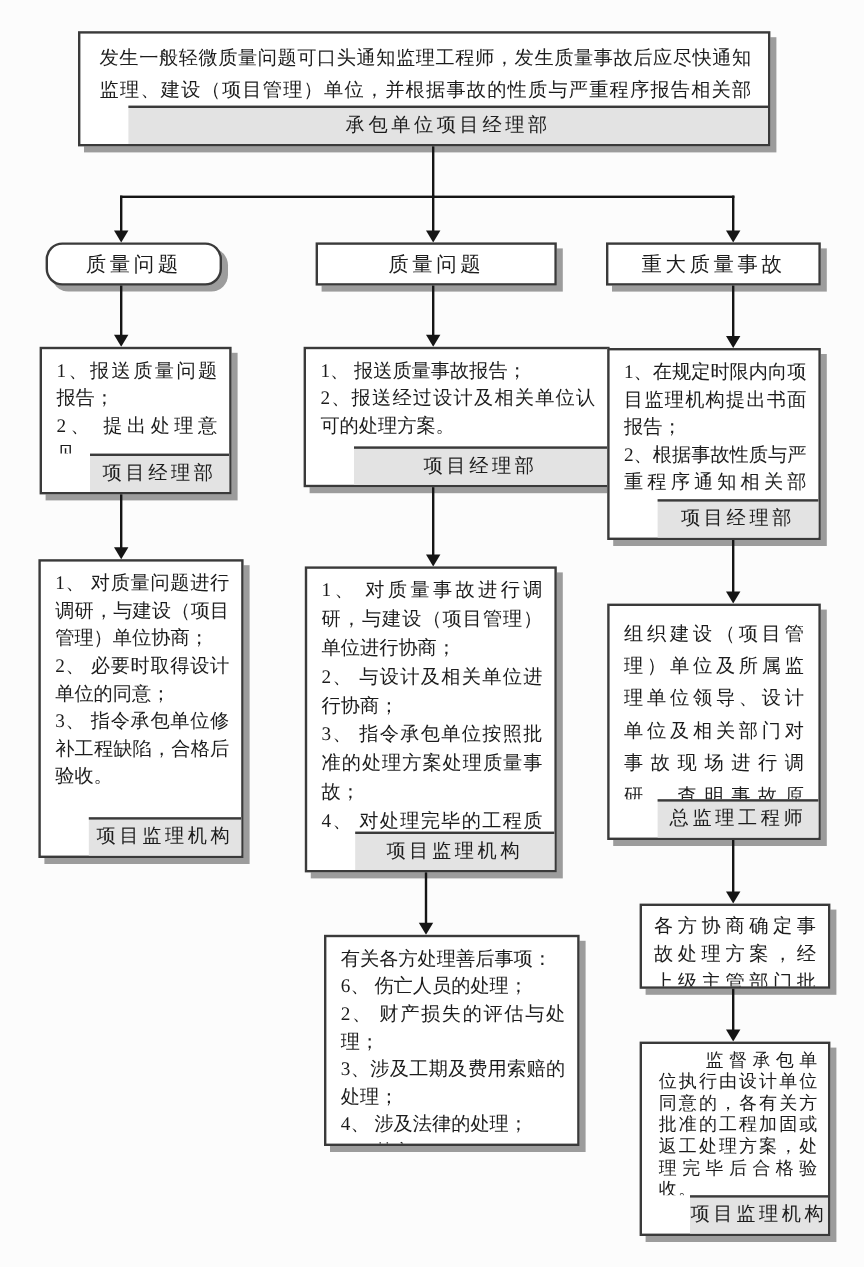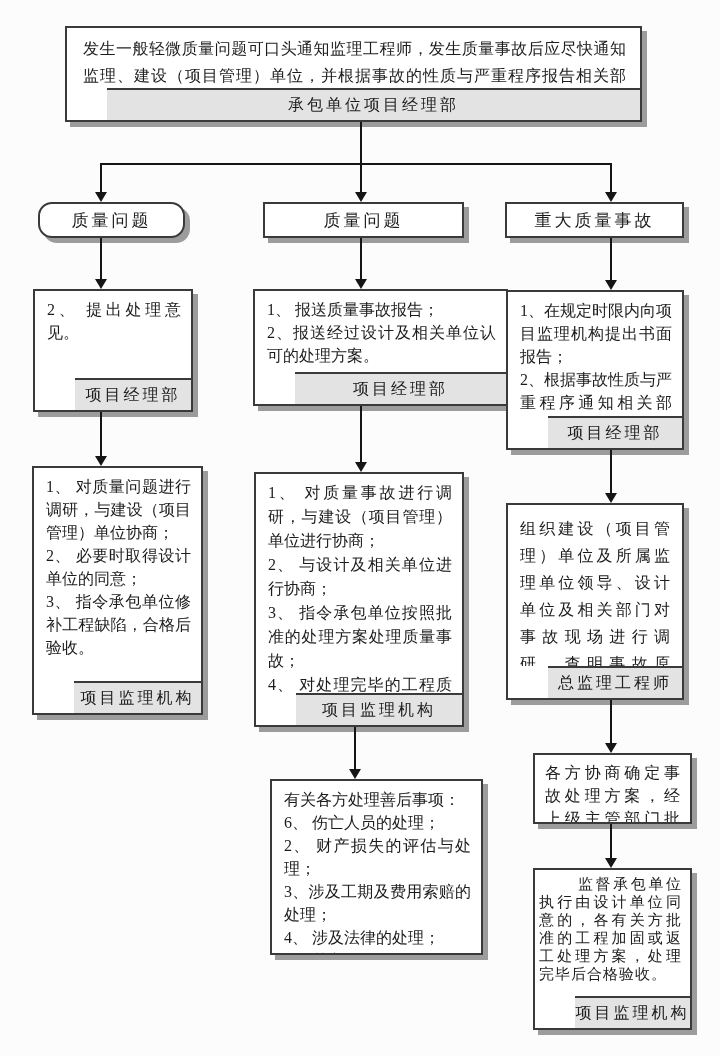--- a/index.html
+++ b/index.html
@@ -13,21 +13,21 @@
     border-top:2px solid #3a3a3a;text-align:center;font-size:16px;letter-spacing:3px;margin-left:40px;}
   .label-box{display:flex;align-items:center;justify-content:center;
     font-size:17px;letter-spacing:3px;}
   .note{padding:7px 14px 0 16px;font-size:16px;line-height:27px;text-align:justify;}
   .it{font-size:16px;line-height:23px;text-align:justify;}
   .items{padding:7px 10px 0 12px;}
   .items-loose .it{line-height:24px;}
   .hdr{font-size:16px;line-height:23px;}
   .plain{padding:10px 10px 0 12px;font-size:16px;line-height:27px;letter-spacing:2px;text-align:justify;}
   .plain-mid{padding:6px 8px 0 10px;font-size:16px;line-height:23px;letter-spacing:2px;text-align:justify;}
-  .plain-sm{padding:5px 8px 0 4px;font-size:15px;line-height:18px;letter-spacing:1px;
+  .plain-sm{padding:5px 8px 0 14px;font-size:15px;line-height:18px;letter-spacing:1px;
     text-indent:2.6em;text-align:justify;}
   .aline{position:absolute;width:2px;background:#151515;}
   .hline{position:absolute;height:2px;background:#151515;}
   .ahead{position:absolute;width:0;height:0;border-left:6px solid transparent;
     border-right:6px solid transparent;border-top:10px solid #151515;}
 </style>
 </head>
 <body>
 
 <div id="canvas">
@@ -59,20 +59,21 @@
 
   <div class="aline" style="left:100px;top:238px;height:42px;"></div>
   <div class="ahead" style="left:95px;top:279px;"></div>
   <div class="aline" style="left:360px;top:238px;height:42px;"></div>
   <div class="ahead" style="left:355px;top:279px;"></div>
   <div class="aline" style="left:610px;top:238px;height:43px;"></div>
   <div class="ahead" style="left:605px;top:280px;"></div>
 
   <div class="box" style="left:33px;top:289px;width:160px;height:123px;">
     <div class="body items">
+      <div class="it">1、报送质量问题报告；</div>
       <div class="it">2、 提出处理意见。</div>
     </div>
     <div class="band">项目经理部</div>
   </div>
 
   <div class="aline" style="left:100px;top:412px;height:45px;"></div>
   <div class="ahead" style="left:95px;top:456px;"></div>
 
   <div class="box" style="left:32px;top:466px;width:171px;height:249px;">
     <div class="body items">

